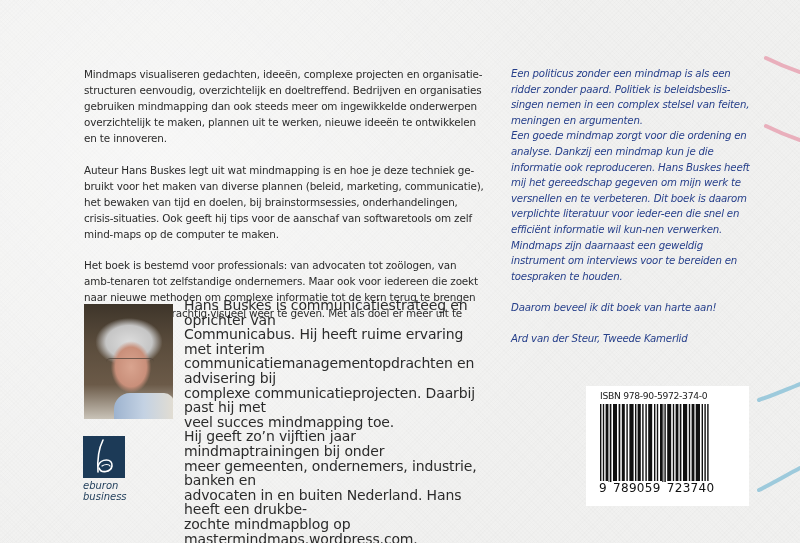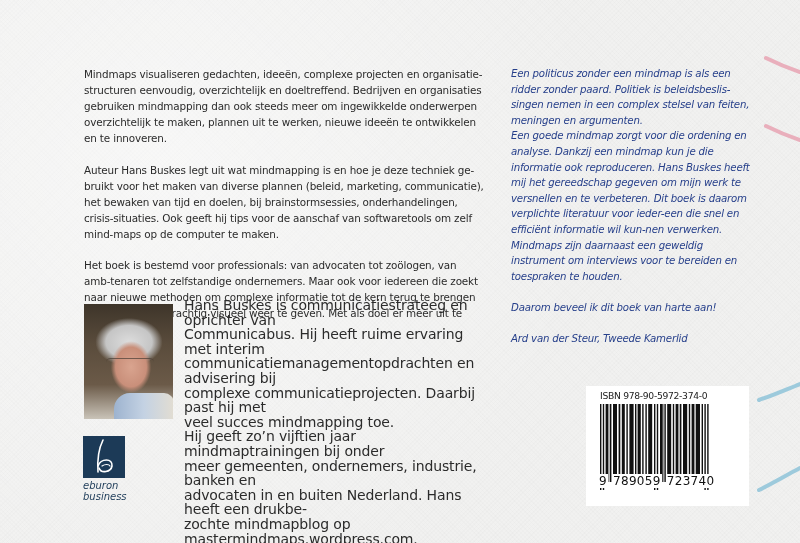--- a/index.html
+++ b/index.html
@@ -146,21 +146,21 @@
     .bars {
       position: absolute;
       left: 14px;
       top: 18px;
       width: 112px;
       height: 86px;
     }
     .ean-digits {
       position: absolute;
       left: 12px;
-      top: 88px;
+      top: 95px;
       font-size: 12px;
       color: #111;
       letter-spacing: 0.3px;
       white-space: nowrap;
       background: transparent;
     }
     .ean-digits span {
       background: #fff;
       padding: 0 1px;
     }

